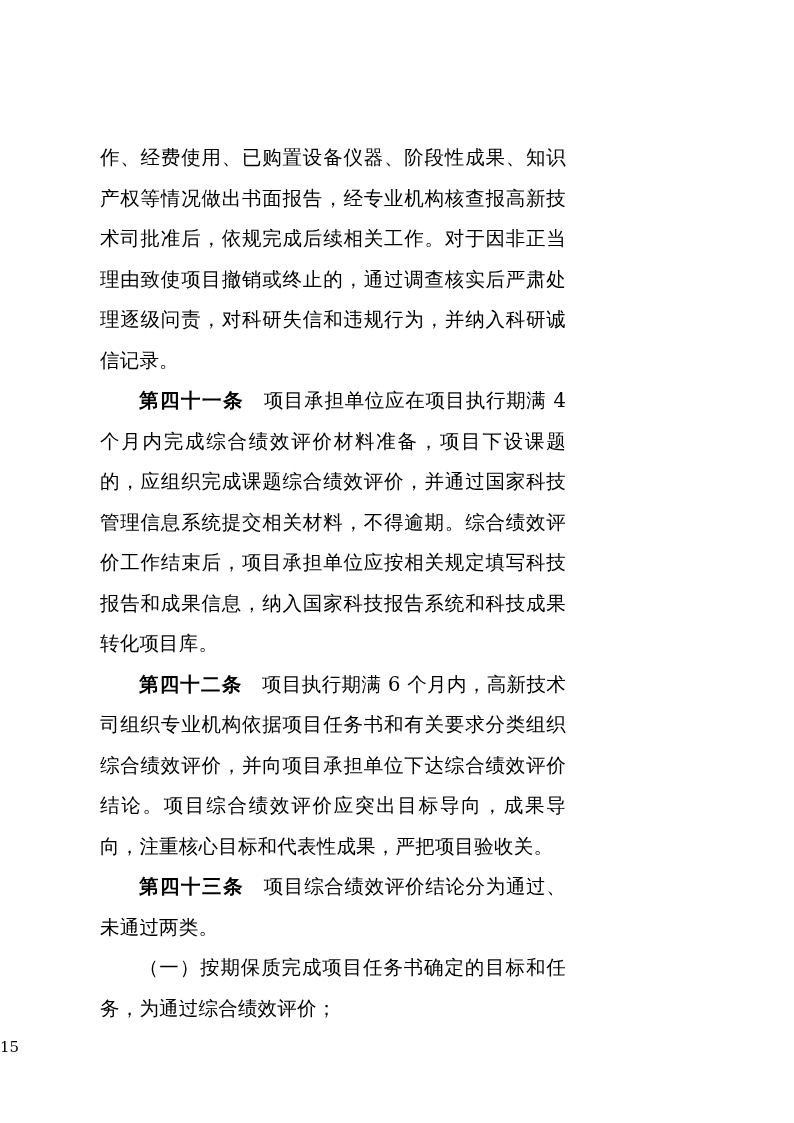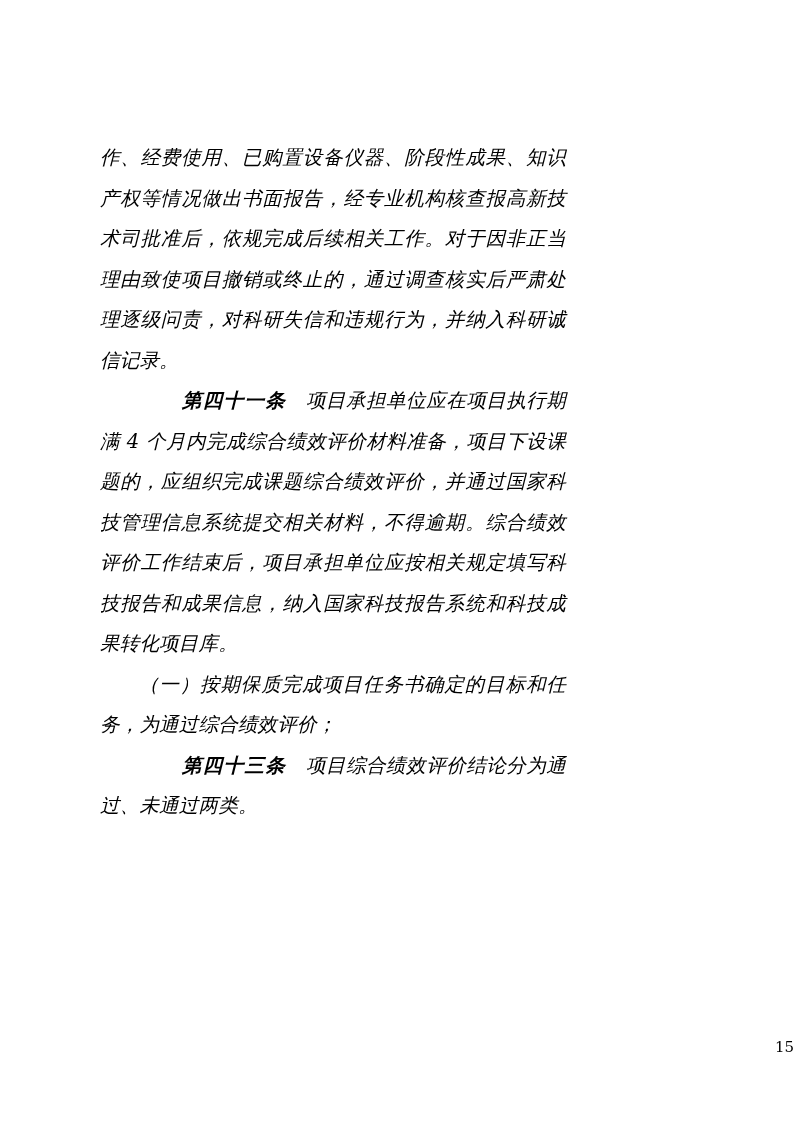--- a/index.html
+++ b/index.html
@@ -15,68 +15,67 @@
     position: relative;
     overflow: hidden;
   }
   .page {
     position: absolute;
     left: 0; top: 0;
     width: 662px;
     height: 1123px;
     box-sizing: border-box;
     padding: 138px 96px 60px 100px;
-    font-style: italic;
   }
   .doc-body {
     font-size: 19.5px;
     line-height: 40.5px;
     text-align: justify;
     text-justify: inter-ideograph;
     letter-spacing: 0.2px;
   }
   p.para {
     margin: 0;
     text-indent: 2em;
   }
   p.para.cont {
     text-indent: 0;
   }
   .art-label {
     font-weight: bold;
     letter-spacing: 1px;
-    margin-left: 43px;
   }
   .art-gap {
     display: inline-block;
     width: 1em;
   }
   .page-number {
     position: absolute;
     left: 0;
     right: 0;
     top: 1038px;
-    text-align: right;
+    text-align: left;
     font-family: "DejaVu Serif", "Liberation Serif", serif;
     font-size: 15px;
     color: #000000;
   }
 </style>
 </head>
 <body>
 
 <div class="page">
   <div class="doc-body">
 
     <p class="para cont">作、经费使用、已购置设备仪器、阶段性成果、知识产权等情况做出书面报告，经专业机构核查报高新技术司批准后，依规完成后续相关工作。对于因非正当理由致使项目撤销或终止的，通过调查核实后严肃处理逐级问责，对科研失信和违规行为，并纳入科研诚信记录。</p>
 
     <p class="para"><span class="art-label">第四十一条</span><span class="art-gap"></span><span>项目承担单位应在项目执行期满 4 个月内完成综合绩效评价材料准备，项目下设课题的，应组织完成课题综合绩效评价，并通过国家科技管理信息系统提交相关材料，不得逾期。综合绩效评价工作结束后，项目承担单位应按相关规定填写科技报告和成果信息，纳入国家科技报告系统和科技成果转化项目库。</span></p>
 
+    <p class="para"><span class="art-label">第四十二条</span><span class="art-gap"></span><span>项目执行期满 6 个月内，高新技术司组织专业机构依据项目任务书和有关要求分类组织综合绩效评价，并向项目承担单位下达综合绩效评价结论。项目综合绩效评价应突出目标导向，成果导向，注重核心目标和代表性成果，严把项目验收关。</span></p>
+
+    <p class="para"><span class="art-label">第四十三条</span><span class="art-gap"></span><span>项目综合绩效评价结论分为通过、未通过两类。</span></p>
 
     <p class="para">（一）按期保质完成项目任务书确定的目标和任务，为通过综合绩效评价；</p>
-
-    <p class="para"><span class="art-label">第四十三条</span><span class="art-gap"></span><span>项目综合绩效评价结论分为通过、未通过两类。</span></p>
 
 
   </div>
 </div>
 
 <div class="page-number">15</div>
 
 </body></html>

